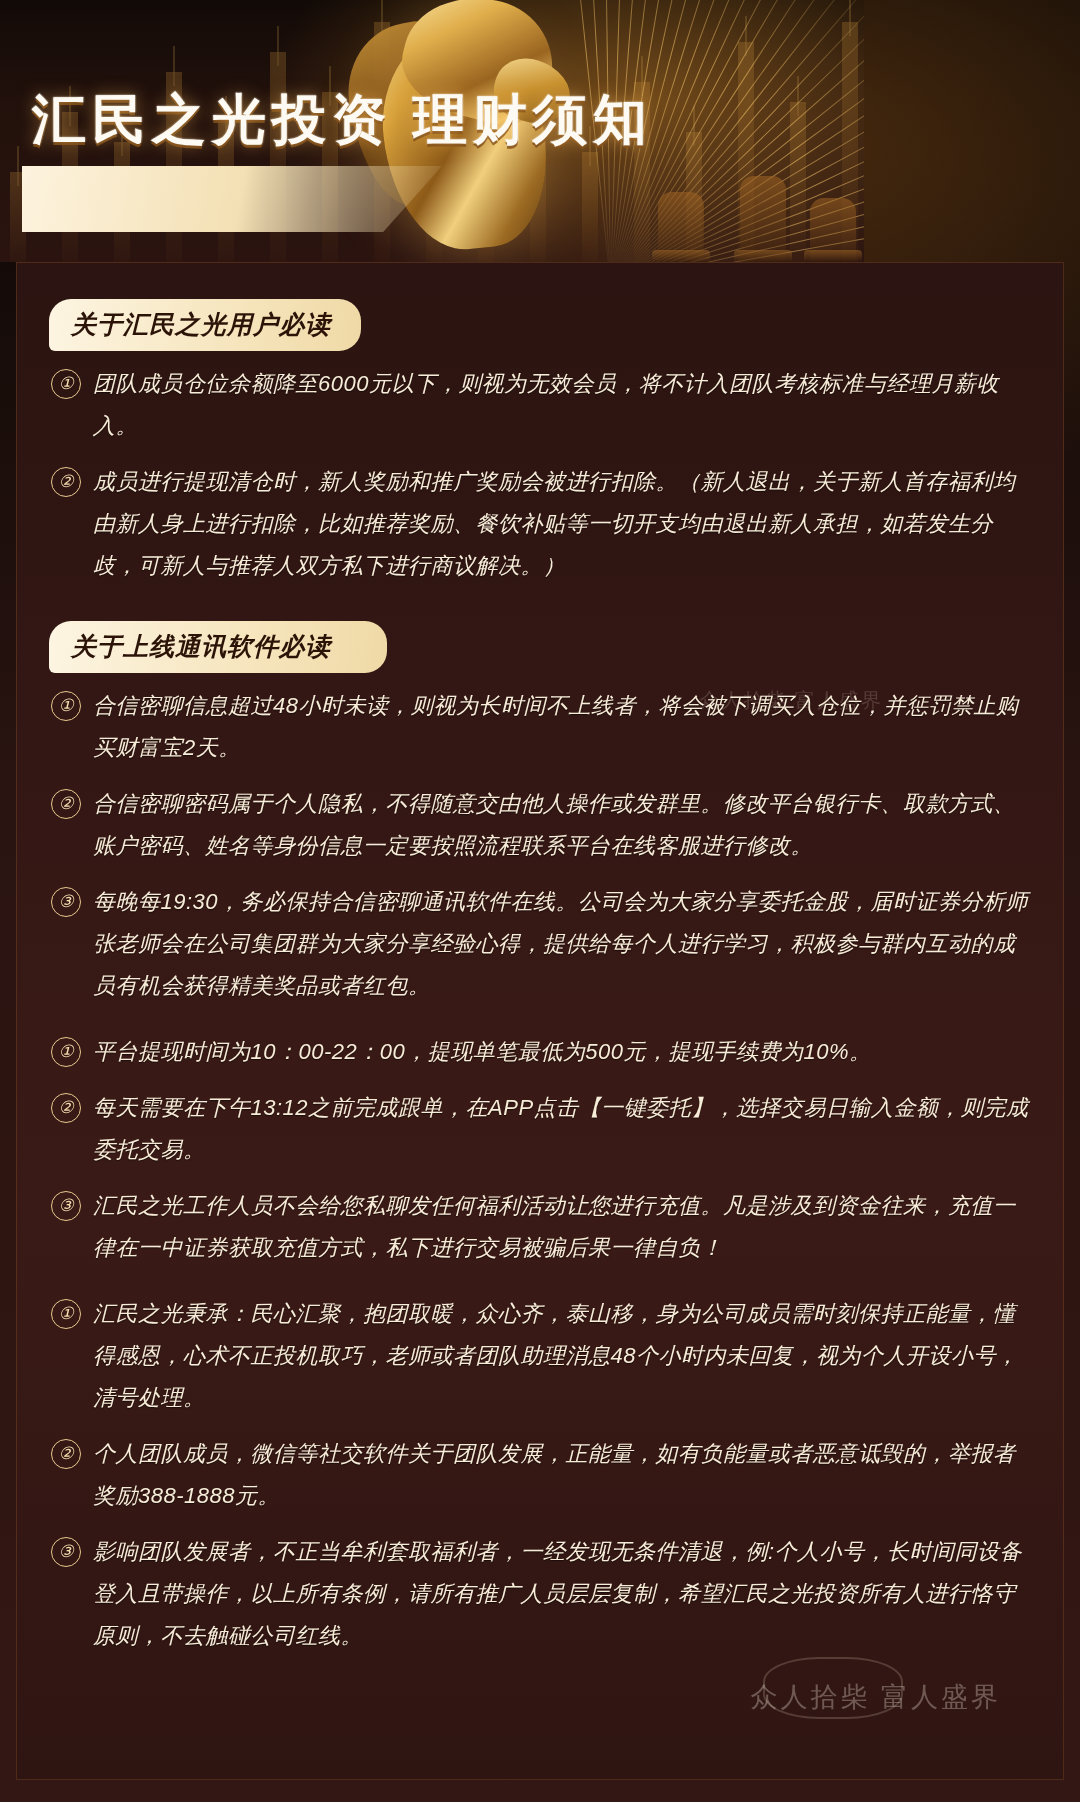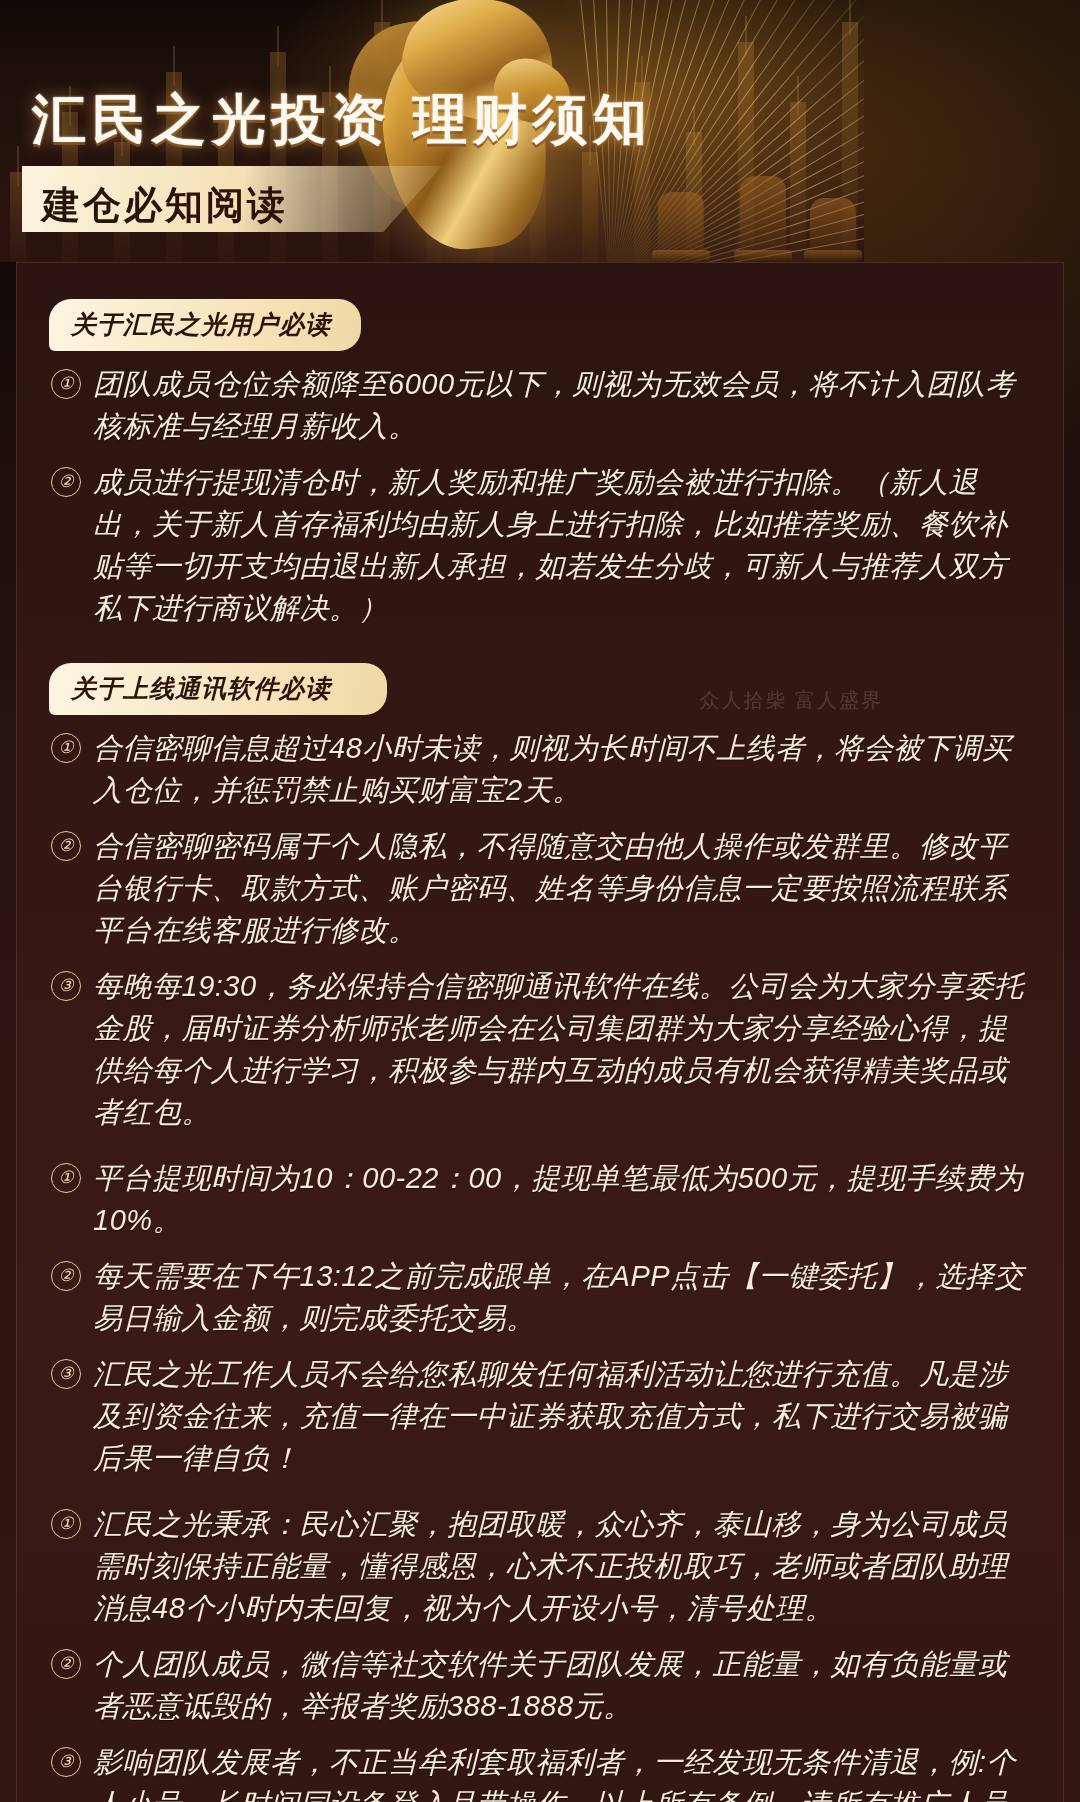--- a/index.html
+++ b/index.html
@@ -139,21 +139,21 @@
     flex: 0 0 auto;
     width: 30px; height: 30px;
     margin: 6px 12px 0 0;
     border: 1.6px solid #e8c98f;
     border-radius: 50%;
     color: #f2dcae;
     font-size: 17px; line-height: 27px; text-align: center;
   }
   .txt {
     color: #f7ecd8;
-    font-size: 29px;
+    font-size: 22px;
     line-height: 42px;
     letter-spacing: 0.5px;
     text-shadow: 0 1px 1px rgba(0,0,0,.5);
   }
   .sec { margin-bottom: 24px; font-style: italic; }
   .sec:last-child { margin-bottom: 0; }
 
   
   .wm-top {
     position: absolute; right: 180px; top: 376px;
@@ -283,21 +283,20 @@
 
     <div class="horse">
       <div class="horse-mane"></div>
       <div class="horse-body"></div>
       <div class="horse-head"></div>
       <div class="horse-muzzle"></div>
     </div>
 
     <div class="hero-title">汇民之光投资 理财须知</div>
     <div class="hero-sub-wrap"></div>
-    <div class="hero-sub">建仓必知阅读</div>
   </div>
 
   <div class="panel">
     <div class="wm-top">众人拾柴 富人盛界</div>
 
     <div class="sec">
       <div class="sec-head">关于汇民之光用户必读</div>
       <div class="item">
         <div class="num">①</div>
         <div class="txt">团队成员仓位余额降至6000元以下，则视为无效会员，将不计入团队考核标准与经理月薪收入。</div>

